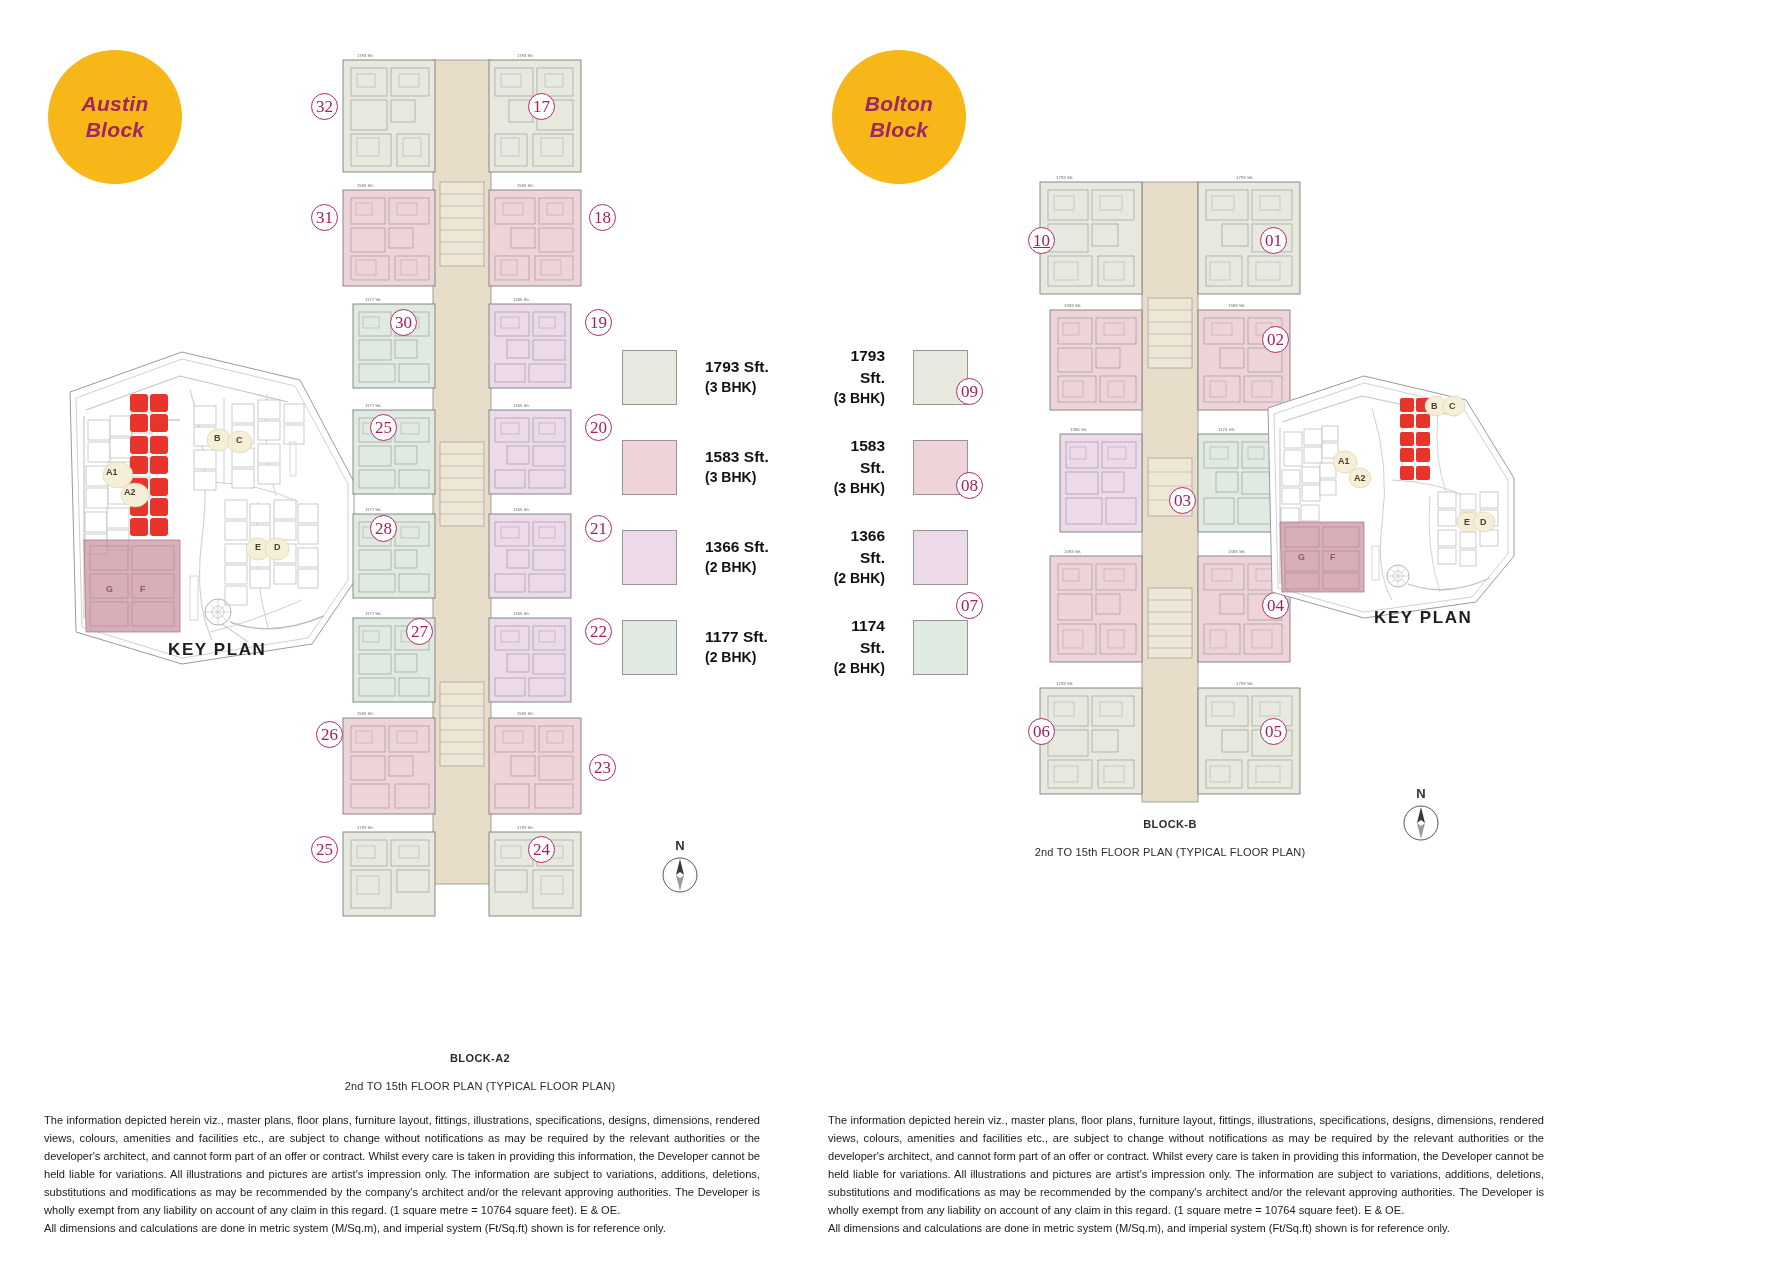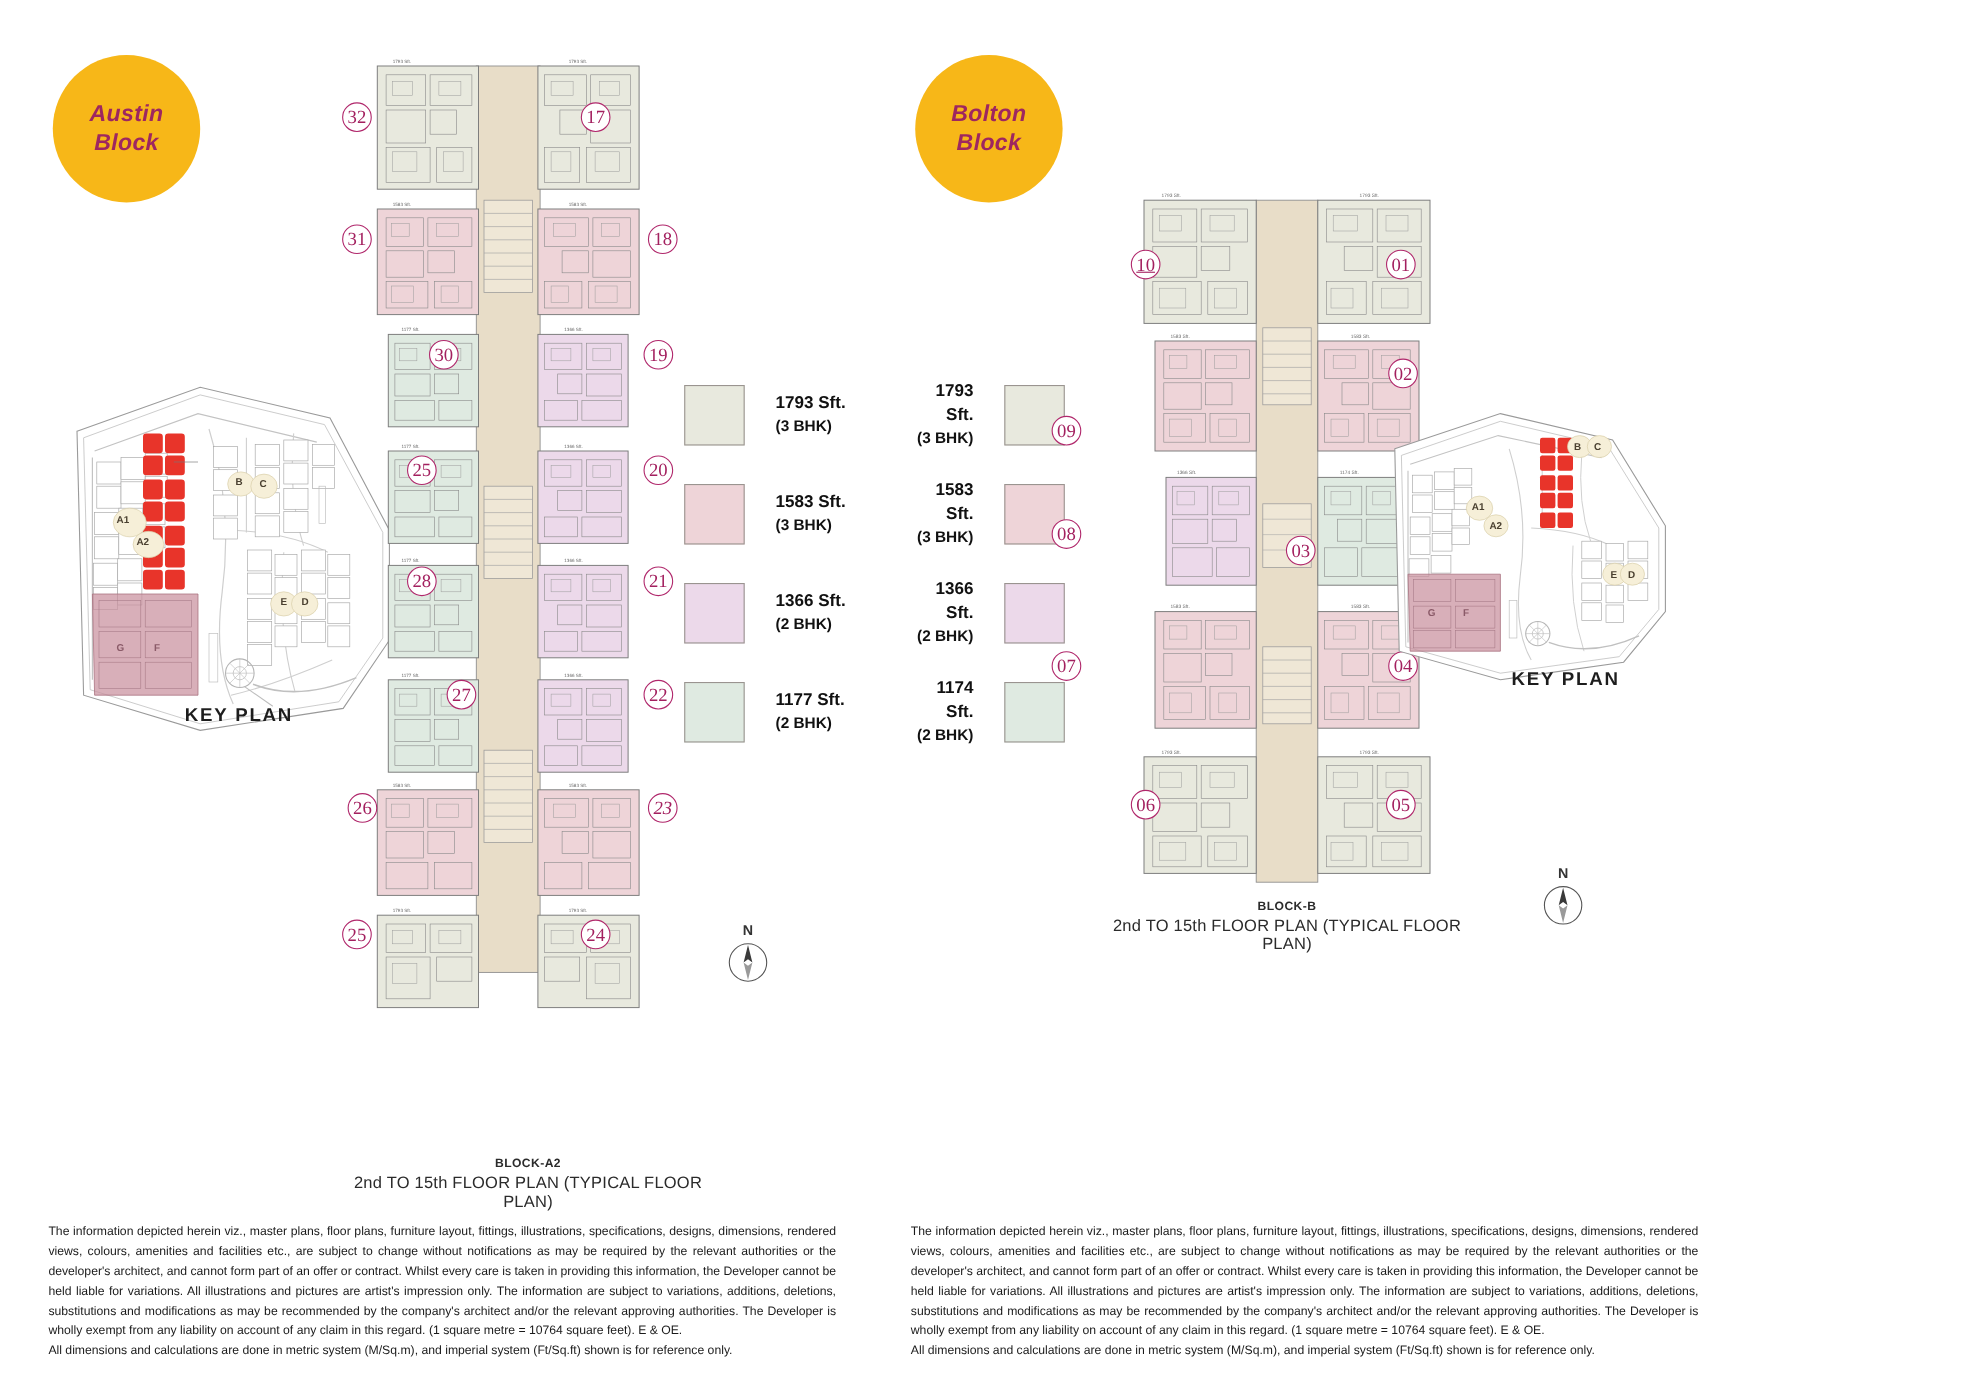--- a/index.html
+++ b/index.html
@@ -57,21 +57,21 @@
     background: #fff;
     font-family: "Liberation Serif", serif;
   }
 
   
   .plan { position: absolute; }
 
   
   .plan-title { position: absolute; text-align: center; color: #2b2b2b; }
   .plan-title .blk { font-size: 11px; letter-spacing: .4px; font-weight: bold; }
-  .plan-title .ttl { font-size: 15px; letter-spacing: .2px; margin-top: 3px; }
+  .plan-title .ttl { font-size: 11px; letter-spacing: .2px; margin-top: 16px; }
   .keyplan-label {
     position: absolute; font-size: 17px; font-weight: bold;
     letter-spacing: 1.6px; color: #1d1d1d;
   }
 
   
   .north { position: absolute; width: 46px; height: 62px; }
   .north .n { font-size: 13px; text-align: center; color: #333; font-weight: bold; }
 
   
@@ -505,21 +505,21 @@
     <div class="marker" style="left:390px; top:618px;margin-left:16px;">27</div>
     <div class="marker" style="left:316px; top:721px;">26</div>
     <div class="marker" style="left:311px; top:836px;">25</div>
 
     <div class="marker" style="left:528px; top:93px;">17</div>
     <div class="marker" style="left:589px; top:204px;">18</div>
     <div class="marker" style="left:585px; top:309px;">19</div>
     <div class="marker" style="left:585px; top:414px;">20</div>
     <div class="marker" style="left:585px; top:515px;">21</div>
     <div class="marker" style="left:585px; top:618px;">22</div>
-    <div class="marker" style="left:589px; top:721px;font-style:italic;">23</div>
+    <div class="marker" style="left:589px; top:754px;">23</div>
     <div class="marker" style="left:528px; top:836px;">24</div>
 
     <div class="legend" style="left:622px; top:332px;">
       <div class="legend-row">
         <div class="swatch" style="background:#e8e9de;"></div>
         <div class="legend-text">
           <div>1793 Sft.</div>
           <div class="sub">(3 BHK)</div>
         </div>
       </div>

